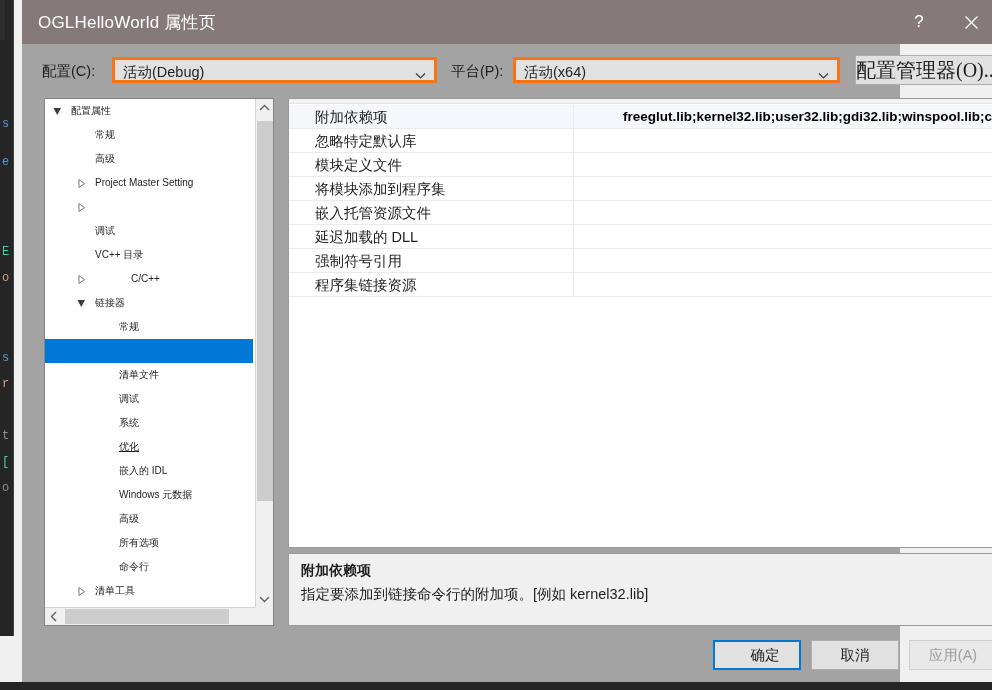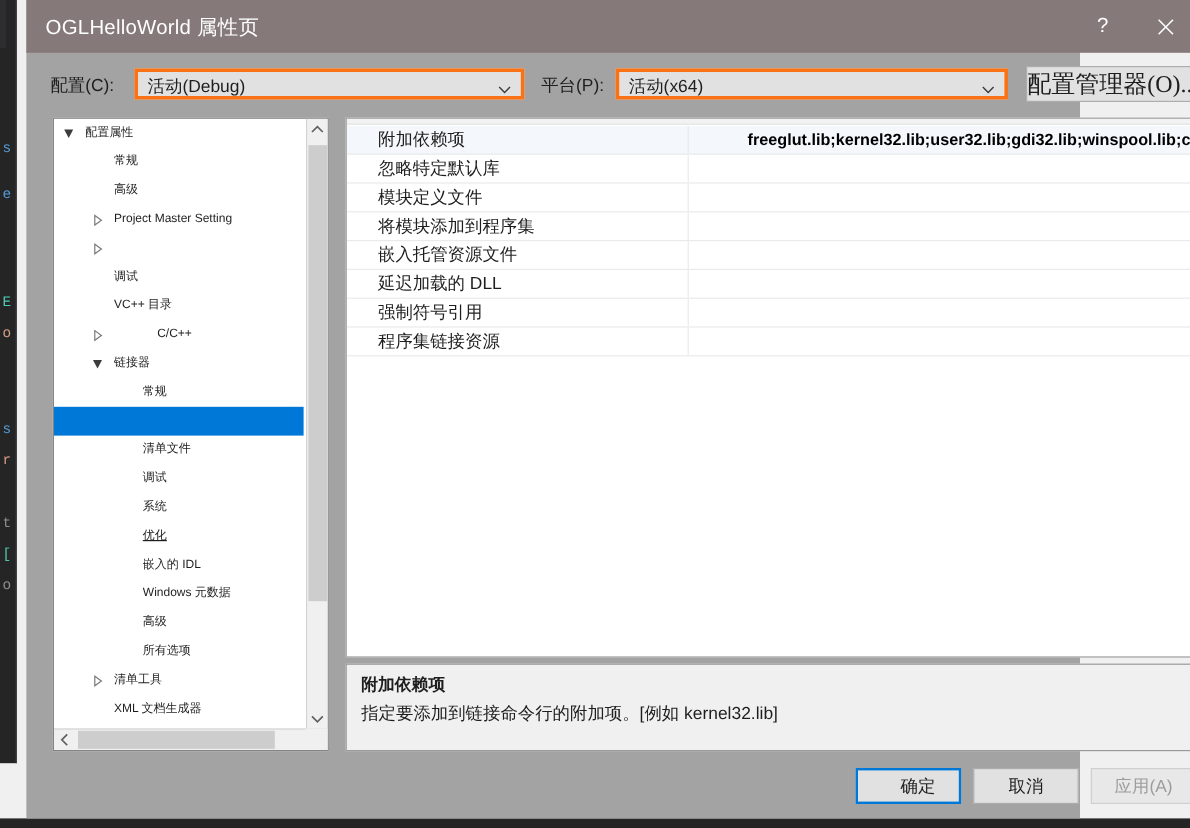--- a/index.html
+++ b/index.html
@@ -534,20 +534,23 @@
         <div class="tree-item">
           <span class="lbl" style="left: 74px;">Windows 元数据</span>
         </div>
         <div class="tree-item">
           <span class="lbl" style="left: 74px;">高级</span>
         </div>
         <div class="tree-item">
           <span class="lbl" style="left: 74px;">所有选项</span>
         </div>
         <div class="tree-item">
+          <span class="lbl" style="left: 74px;">命令行</span>
+        </div>
+        <div class="tree-item">
           <span class="tw" style="left: 28px;">
             <svg width="11" height="11" viewBox="0 0 11 11" aria-hidden="true">
               <polygon points="3,1.5 3,9.5 8.5,5.5" fill="none" stroke="#7a7a7a" stroke-width="1"></polygon>
             </svg>
           </span>
           <span class="lbl" style="left: 50px;">清单工具</span>
         </div>
         <div class="tree-item">
           <span class="tw" style="left: 28px;"></span>
           <span class="lbl" style="left: 50px;">XML 文档生成器</span>

